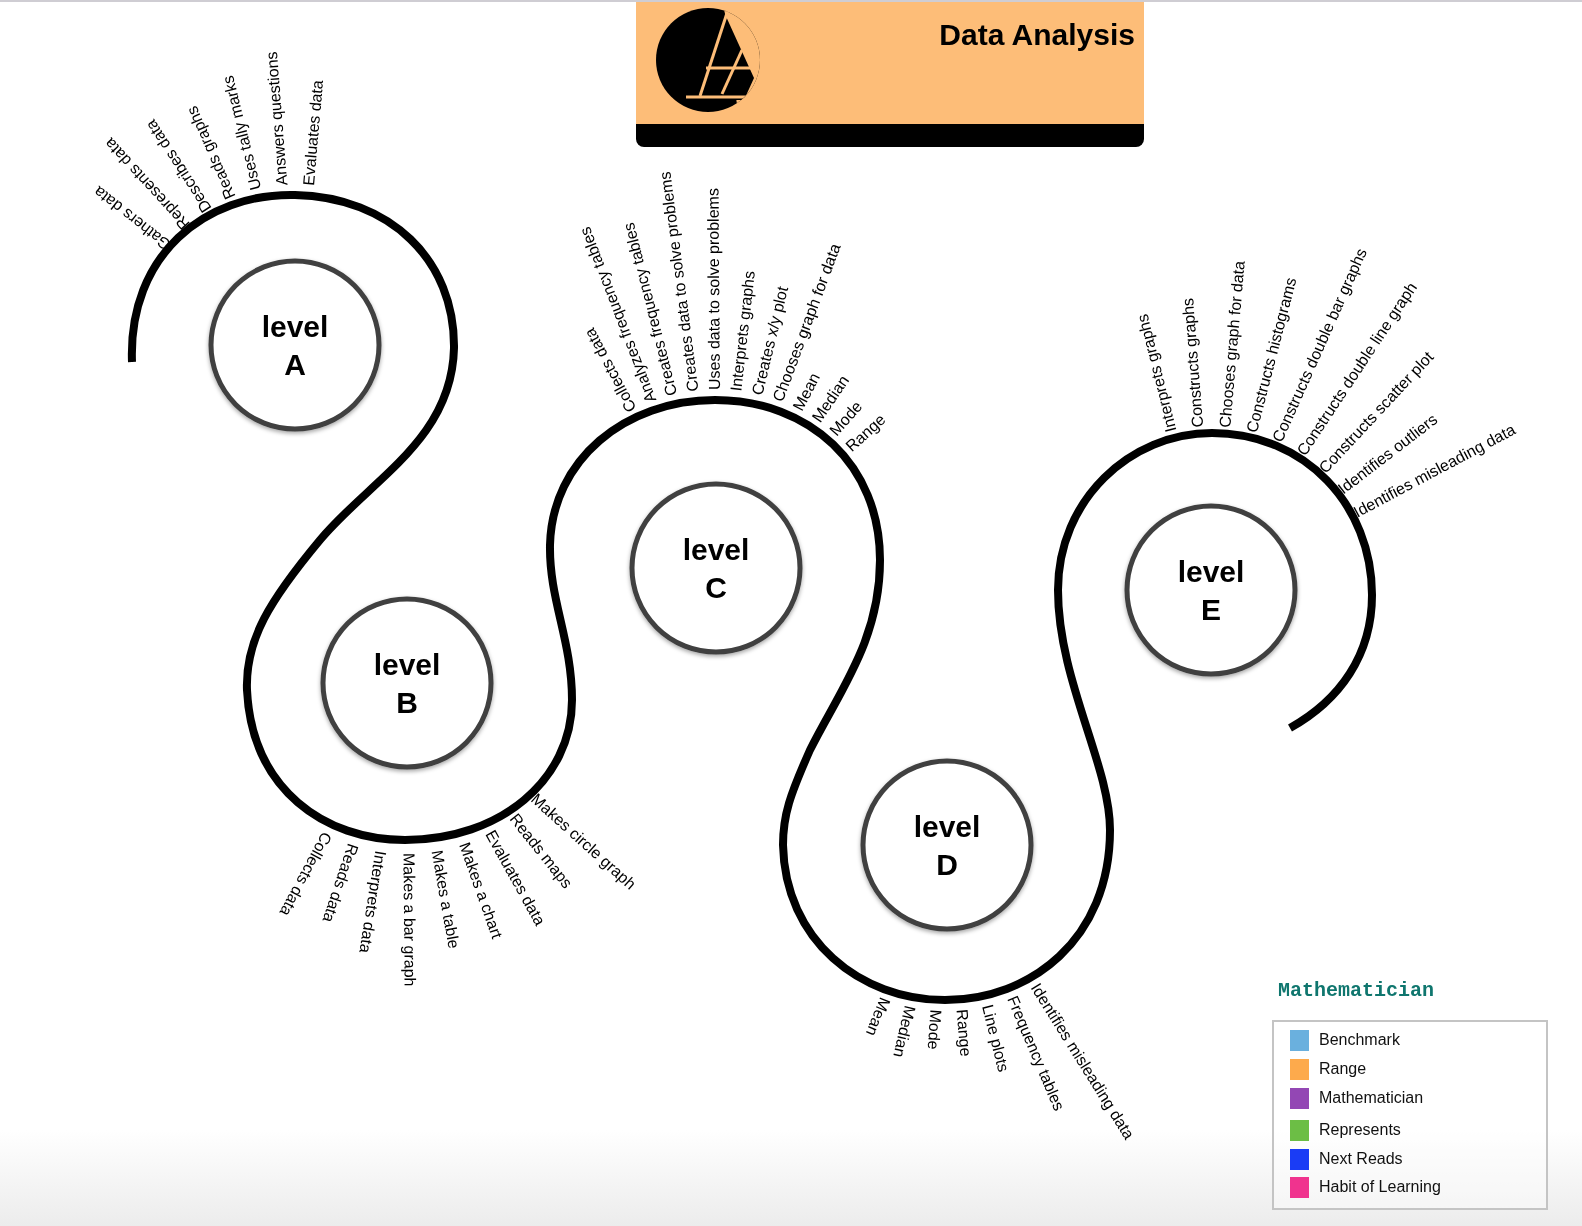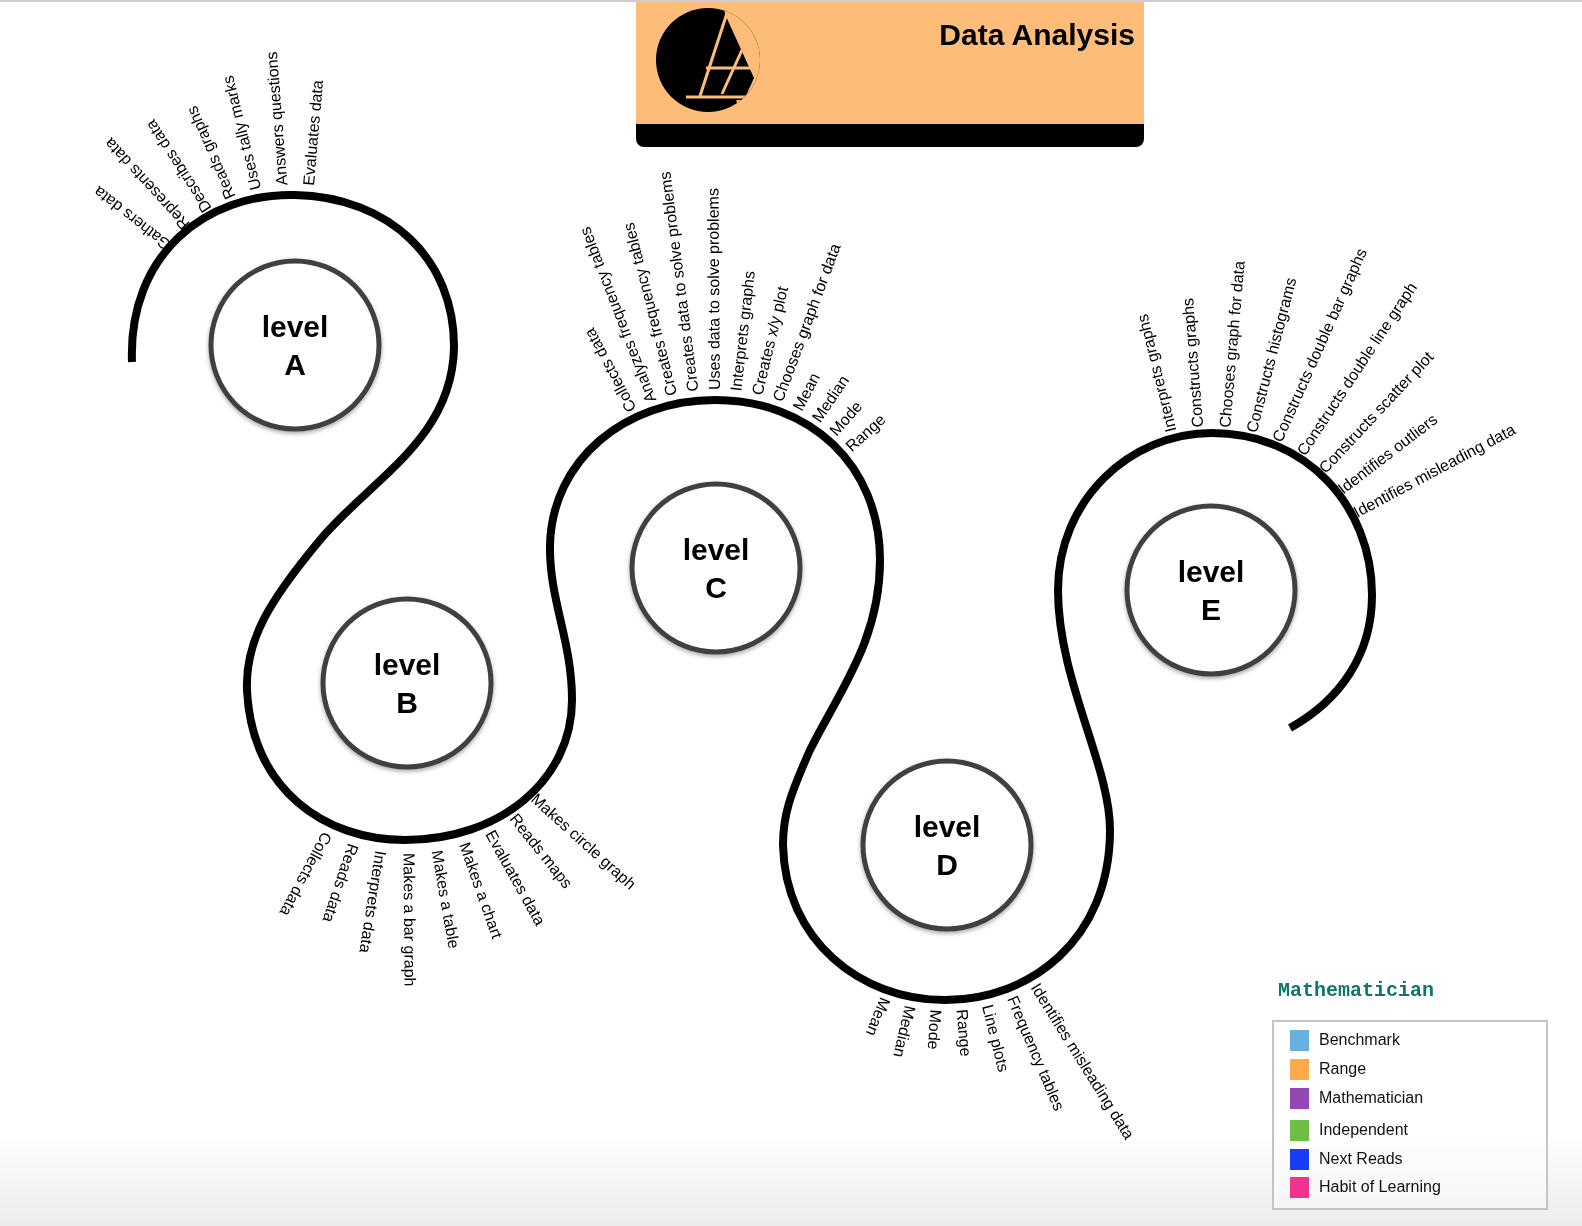--- a/index.html
+++ b/index.html
@@ -185,21 +185,21 @@
   <div class="legend-item" style="top:36px">
     <span class="legend-swatch" style="background: rgb(253, 170, 76);"></span>
     <span class="legend-label">Range</span>
   </div>
   <div class="legend-item" style="top:65px">
     <span class="legend-swatch" style="background: rgb(147, 71, 180);"></span>
     <span class="legend-label">Mathematician</span>
   </div>
   <div class="legend-item" style="top:97px">
     <span class="legend-swatch" style="background: rgb(108, 190, 69);"></span>
-    <span class="legend-label">Independent</span>
+    <span class="legend-label">Represents</span>
   </div>
   <div class="legend-item" style="top:126px">
     <span class="legend-swatch" style="background: rgb(26, 60, 245);"></span>
     <span class="legend-label">Next Reads</span>
   </div>
   <div class="legend-item" style="top:154px">
     <span class="legend-swatch" style="background: rgb(240, 51, 142);"></span>
     <span class="legend-label">Habit of Learning</span>
   </div>
 </div>

